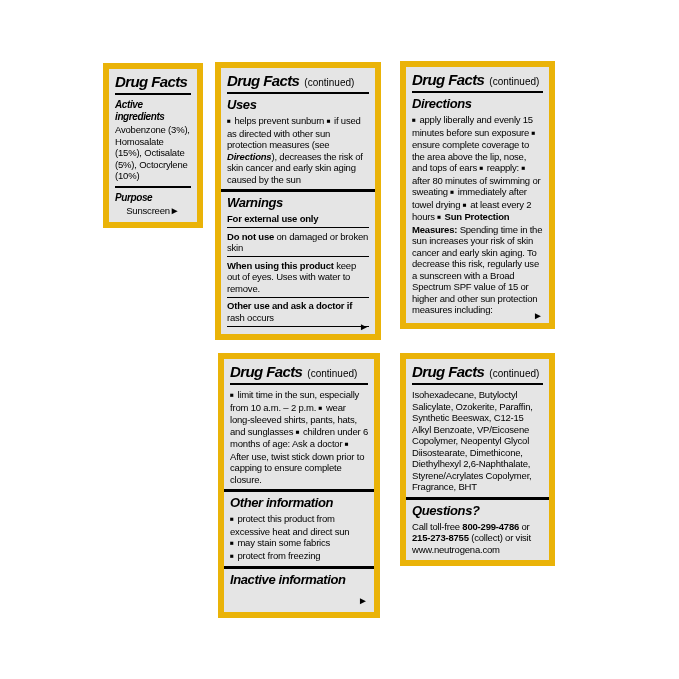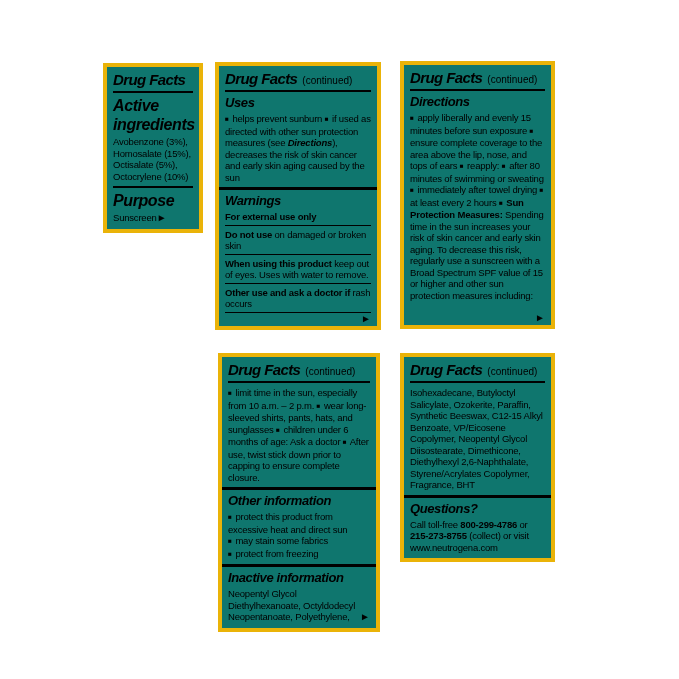--- a/index.html
+++ b/index.html
@@ -2,46 +2,46 @@
 <html><head>
 <meta charset="utf-8">
 <style>
   html,body{margin:0;padding:0;}
   body{
     width:679px;height:679px;background:#ffffff;position:relative;
     font-family:"Liberation Sans", sans-serif;color:#000;
     -webkit-font-smoothing:antialiased;
   }
   .panel{
-    position:absolute;background:#0f766e;border:4px solid #eab308;
+    position:absolute;background:#e5e5e5;border:6px solid #eab308;
     box-sizing:border-box;padding:4px 6px 5px;
   }
   .df-header{display:flex;align-items:baseline;white-space:nowrap;}
   .df-title{
     font-size:15px;font-weight:bold;font-style:italic;
     letter-spacing:-0.6px;line-height:1.15;
   }
   .continued{font-size:10px;font-weight:normal;font-style:normal;margin-left:5px;letter-spacing:0;}
   .rule-thin{height:2px;background:#000;margin:3px 0 4px;}
   .rule-hair{height:1px;background:#000;margin:2.5px 0;}
   .rule-thick{height:3px;background:#000;margin:4px -6px;}
   .sec-heading{
     font-size:13px;font-weight:bold;font-style:italic;
     letter-spacing:-0.4px;margin:1px 0 2px;line-height:1.15;
   }
-  .sec-heading.small{font-size:16px;}
+  .sec-heading.small{font-size:10px;}
   .body-text{
     font-size:9.5px;line-height:11.5px;letter-spacing:-0.2px;
     margin:0;
   }
   .b{font-weight:bold;}
   .bullet{font-size:6.5px;letter-spacing:0;position:relative;top:-1px;margin-right:1px;}
   .block-bullet{display:block;}
   .arrow-abs{position:absolute;right:6px;bottom:2px;font-size:10px;line-height:10px;}
-  .purpose-row{display:flex;justify-content:flex-start;align-items:center;}
+  .purpose-row{display:flex;justify-content:center;align-items:center;}
   .arrow-inline{font-size:10px;line-height:10px;}
   .mt2{margin-top:2px;}
 </style>
 </head>
 <body>
 
 <div class="panel" style="left:103px;top:63px;width:100px;min-height:133px;">
   <div class="df-header">
     <span class="df-title">Drug Facts</span>
   </div>
@@ -126,21 +126,20 @@
   </p>
   <div class="rule-thick"></div>
   <div class="sec-heading">Other information</div>
   <p class="body-text">
     <span class="block-bullet"><span class="bullet">■</span> <span>protect this product from excessive heat and direct sun</span></span>
     <span class="block-bullet"><span class="bullet">■</span> <span>may stain some fabrics</span></span>
     <span class="block-bullet"><span class="bullet">■</span> <span>protect from freezing</span></span>
   </p>
   <div class="rule-thick"></div>
   <div class="sec-heading">Inactive information</div>
-  <p class="body-text">Neopentyl Glycol Diethylhexanoate, Octyldodecyl Neopentanoate, Polyethylene,</p>
   <span class="arrow-abs" style="bottom:6px;">►</span>
 </div>
 
 <div class="panel" style="left:400px;top:353px;width:155px;min-height:205px;">
   <div class="df-header">
     <span class="df-title">Drug Facts</span>
     <span class="continued">(continued)</span>
   </div>
   <div class="rule-thin"></div>
   <p class="body-text">Isohexadecane, Butyloctyl Salicylate, Ozokerite, Paraffin, Synthetic Beeswax, C12-15 Alkyl Benzoate, VP/Eicosene Copolymer, Neopentyl Glycol Diisostearate, Dimethicone, Diethylhexyl 2,6-Naphthalate, Styrene/Acrylates Copolymer, Fragrance, BHT</p>

